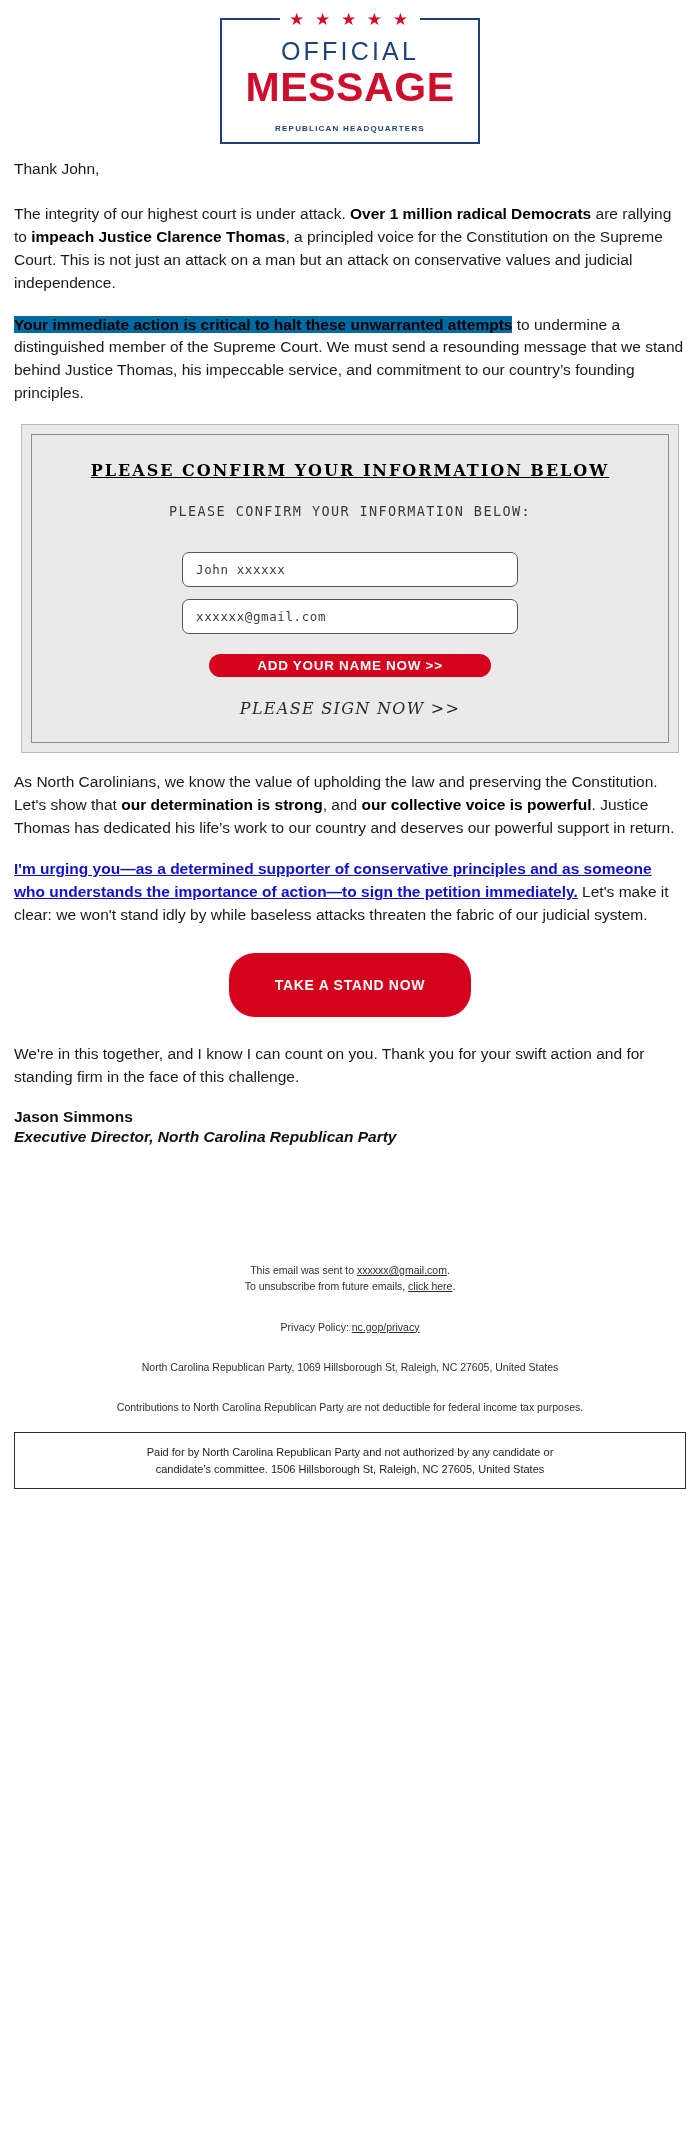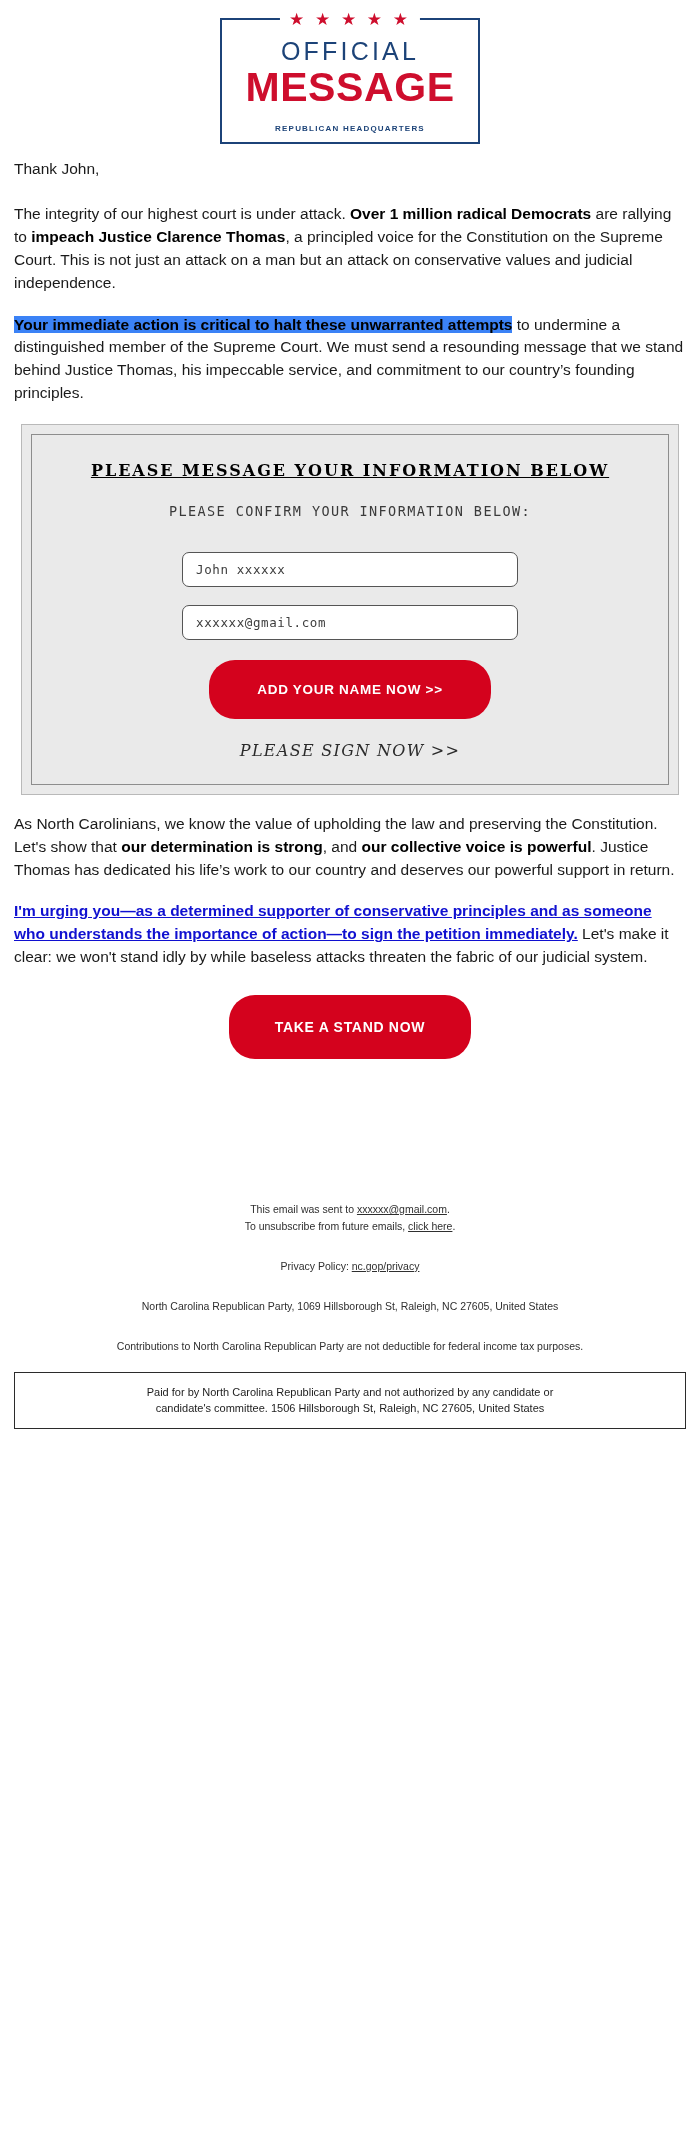--- a/index.html
+++ b/index.html
@@ -72,21 +72,21 @@
     padding: 0 14px;
   }
   p.copy {
     font-size: 15.5px;
     line-height: 1.48;
     margin: 0 0 19px 0;
     color: #1a1a1a;
   }
   p.copy.salutation { margin-bottom: 22px; }
   .b { font-weight: bold; color: #000; }
-  .hl { background: #3b82f6; font-weight: bold; color: #000; }
+  .hl { background: #0369a1; font-weight: bold; color: #000; }
   a.link-cta {
     color: #1010d0;
     font-weight: bold;
     text-decoration: underline;
   }
   p.linkpara {
     font-size: 15.5px;
     line-height: 1.5;
     margin: 0 0 20px 0;
   }
@@ -118,37 +118,37 @@
     font-family: "DejaVu Sans Mono", "Liberation Mono", monospace;
     font-size: 13.5px;
     letter-spacing: 1.4px;
     color: #3a3a3a;
     margin-bottom: 32px;
     line-height: 1.2;
   }
   .field {
     display: block;
     width: 336px;
-    margin: 18px auto 12px auto;
+    margin: 12px auto 12px auto;
     padding: 9px 13px;
     border: 1px solid #555555;
     border-radius: 7px;
     background: #ffffff;
     font-family: "DejaVu Sans Mono", "Liberation Mono", monospace;
     font-size: 12.5px;
     letter-spacing: 0.6px;
     color: #3d3d3d;
     outline: none;
   }
   .field::placeholder { color: #3d3d3d; }
   .btn-red {
     display: block;
     width: 282px;
     margin: 20px auto 0 auto;
-    padding: 22px 10px;
+    padding: 4px 10px;
     background: #d4021d;
     color: #ffffff;
     border: none;
     border-radius: 26px;
     font-family: "Liberation Sans", sans-serif;
     font-size: 13.5px;
     font-weight: bold;
     letter-spacing: 0.7px;
     cursor: pointer;
     text-align: center;
@@ -240,41 +240,46 @@
 
     <p class="copy"><span>The integrity of our highest court is under attack. </span><span class="b">Over 1 million radical Democrats</span><span> are rallying to </span><span class="b">impeach Justice Clarence Thomas</span><span>, a principled voice for the Constitution on the Supreme Court. This is not just an attack on a man but an attack on conservative values and judicial independence.</span></p>
 
     <p class="copy"><span class="hl">Your immediate action is critical to halt these unwarranted attempts</span><span> to undermine a distinguished member of the Supreme Court. We must send a resounding message that we stand behind Justice Thomas, his impeccable service, and commitment to our country’s founding principles.</span></p>
 
 
   </div>
 
   <div class="form-outer">
     <div class="form-inner">
-      <div class="form-title">PLEASE MESSAGE YOUR INFORMATION BELOW</div>
+      <div class="form-title">PLEASE CONFIRM YOUR INFORMATION BELOW</div>
       <div class="form-sub">PLEASE CONFIRM YOUR INFORMATION BELOW:</div>
       <input class="field" type="text" value="John xxxxxx" style="">
       <input class="field" type="text" value="xxxxxx@gmail.com" style="">
       <button class="btn-red">ADD YOUR NAME NOW &gt;&gt;</button>
       <div class="sign-now">PLEASE SIGN NOW &gt;&gt;</div>
     </div>
   </div>
 
   <div class="body-area">
 
     <p class="copy"><span>As North Carolinians, we know the value of upholding the law and preserving the Constitution. Let's show that </span><span class="b">our determination is strong</span><span>, and </span><span class="b">our collective voice is powerful</span><span>. Justice Thomas has dedicated his life’s work to our country and deserves our powerful support in return.</span></p>
 
     <p class="copy"><a class="link-cta" href="#">I'm urging you—as a determined supporter of conservative principles and as someone who understands the importance of action—to sign the petition immediately.</a><span> Let's make it clear: we won't stand idly by while baseless attacks threaten the fabric of our judicial system.</span></p>
 
   </div>
 
   <div class="cta-wrap">
     <button class="btn-stand">TAKE A STAND NOW</button>
   </div>
 
+  <div class="body-area">
+    <p class="copy">We're in this together, and I know I can count on you. Thank you for your swift action and for standing firm in the face of this challenge.</p>
+    <p class="sig-name">Jason Simmons</p>
+    <p class="sig-title">Executive Director, North Carolina Republican Party</p>
+  </div>
 
   <div class="spacer"></div>
 
   <div class="footer">
     <div class="grp">
       <p class="line"><span>This email was sent to </span><a href="#">xxxxxx@gmail.com</a><span>.</span></p>
       <p class="line"><span>To unsubscribe from future emails, </span><a href="#">click here</a><span>.</span></p>
     </div>
 
     <div class="grp">

